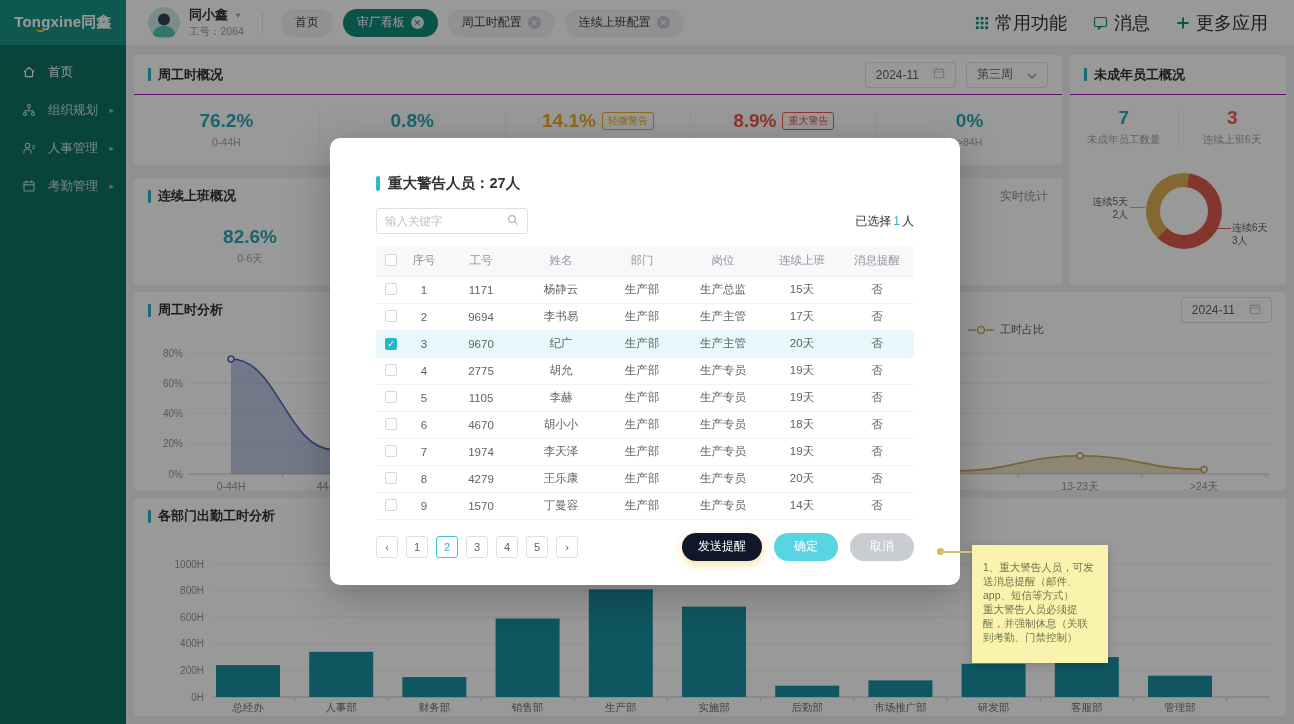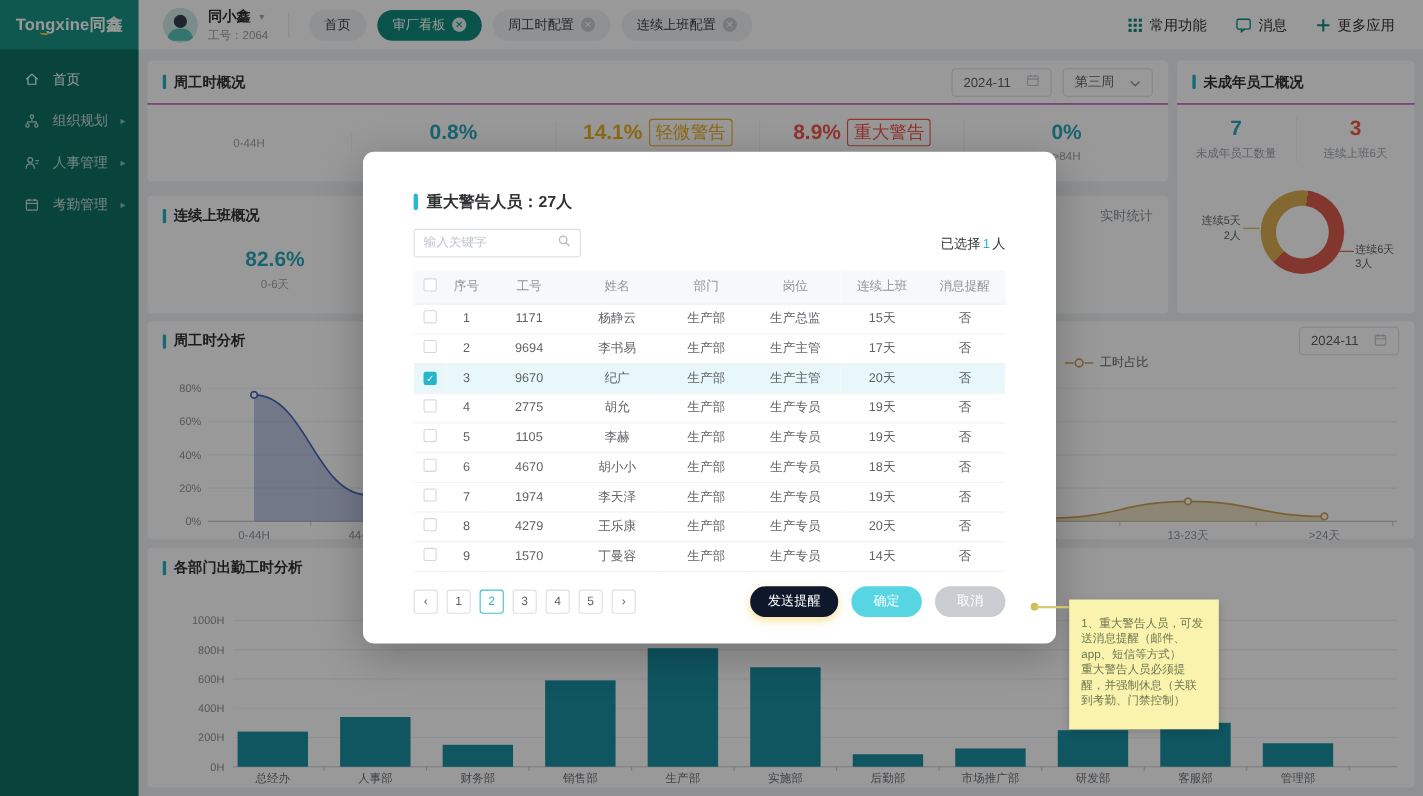--- a/index.html
+++ b/index.html
@@ -30,21 +30,21 @@
   .user-meta { font-size:10.5px; color:#979ba3; margin-top:1px; }
   .tdivider { width:1px; height:22px; background:#e4e7ed; margin:0 18px; }
   .tabs { display:flex; gap:10px; }
   .tab { height:28px; padding:0 14px; border-radius:15px; background:#f0f2f5; color:#3a3d42;
          font-size:12px; display:flex; align-items:center; gap:6px; cursor:pointer; }
   .tab.active { background:#0f8a7e; color:#fff; }
   .tclose { width:13px; height:13px; border-radius:50%; background:#c6cad0; color:#fff; font-size:9px;
             display:flex; align-items:center; justify-content:center; }
   .tab.active .tclose { background:rgba(255,255,255,.88); color:#0f8a7e; }
   .hacts { margin-left:auto; display:flex; gap:26px; margin-right:26px; }
-  .hact { display:flex; align-items:center; gap:6px; font-size:13px; color:#303133; cursor:pointer; }
+  .hact { display:flex; align-items:center; gap:6px; font-size:18px; color:#303133; cursor:pointer; }
   .hicon { color:#11897c; display:flex; }
 
   
   .panel { position:absolute; background:#fff; border-radius:4px; z-index:1; }
   .p-weekly   { left:134px; top:55px;  width:928px;  height:110px; }
   .p-minor    { left:1070px; top:55px; width:216px;  height:230px; }
   .p-cont     { left:134px; top:178px; width:928px;  height:107px; }
   .p-analysis { left:134px; top:292px; width:1152px; height:198px; }
   .p-dept     { left:134px; top:498px; width:1152px; height:218px; }
   .p-head { display:flex; align-items:center; padding:0 14px; height:40px; border-bottom:1px solid #a21caf; }
@@ -54,21 +54,21 @@
   .head-right { margin-left:auto; display:flex; gap:10px; align-items:center; }
   .date-box,.select-box { height:26px; border:1px solid #dcdfe6; border-radius:4px; background:#fff;
         display:flex; align-items:center; padding:12px 10px; font-size:12px; color:#606266; gap:14px; cursor:pointer; }
   .realtime { margin-left:auto; font-size:12px; color:#8a8f96; }
 
   .stats-row { display:flex; height:68px; align-items:center; }
   .stat-col { flex:1; text-align:center; }
   .stat-col:not(:last-child) { border-right:1px solid #f2f3f5; }
   .stat-line { display:flex; align-items:center; justify-content:center; gap:6px; }
   .stat-val { font-size:19px; font-weight:bold; }
-  .badge { font-size:16px; border:1px solid; border-radius:3px; padding:1px 5px;text-align:center; }
+  .badge { font-size:10px; border:1px solid; border-radius:3px; padding:1px 5px;text-align:center; }
   .stat-label { font-size:10.5px; color:#a0a4ab; margin-top:4px; min-height:13px; }
 
   .m-stats { display:flex; height:64px; align-items:center; }
   .donut-wrap { position:relative; height:122px; }
   .donut { position:absolute; left:76px; top:14px; width:76px; height:76px; border-radius:50%; }
   .donut-hole { position:absolute; left:14px; top:14px; width:48px; height:48px; border-radius:50%; background:#fff; }
   .dlab-l { position:absolute; left:4px; top:36px; width:54px; text-align:right; font-size:10px; color:#606266; line-height:1.3; }
   .dlab-r { position:absolute; left:162px; top:62px; font-size:10px; color:#606266; line-height:1.3; }
   .dline-l { position:absolute; left:60px; top:48px; width:15px; height:1px; background:#dcae52; }
   .dline-r { position:absolute; left:146px; top:69px; width:15px; height:1px; background:#db5a4e; }
@@ -277,20 +277,24 @@
           <span>
             <svg width="10" height="6" viewBox="0 0 10 6" fill="none" stroke="#909399" stroke-width="1.3">
                 <path d="M1 1 L5 5 L9 1"></path>
               </svg>
           </span>
         </div>
       </div>
     </div>
     <div class="stats-row" id="weekly-stats">
         <div class="stat-col">
+    <div class="stat-line">
+      <span class="stat-val" style="color:#2aa7ba">76.2%</span>
+
+    </div>
     <div class="stat-label">0-44H</div>
   </div>
         <div class="stat-col">
     <div class="stat-line">
       <span class="stat-val" style="color:#2aa7ba">0.8%</span>
 
     </div>
     <div class="stat-label"></div>
   </div>
         <div class="stat-col">

